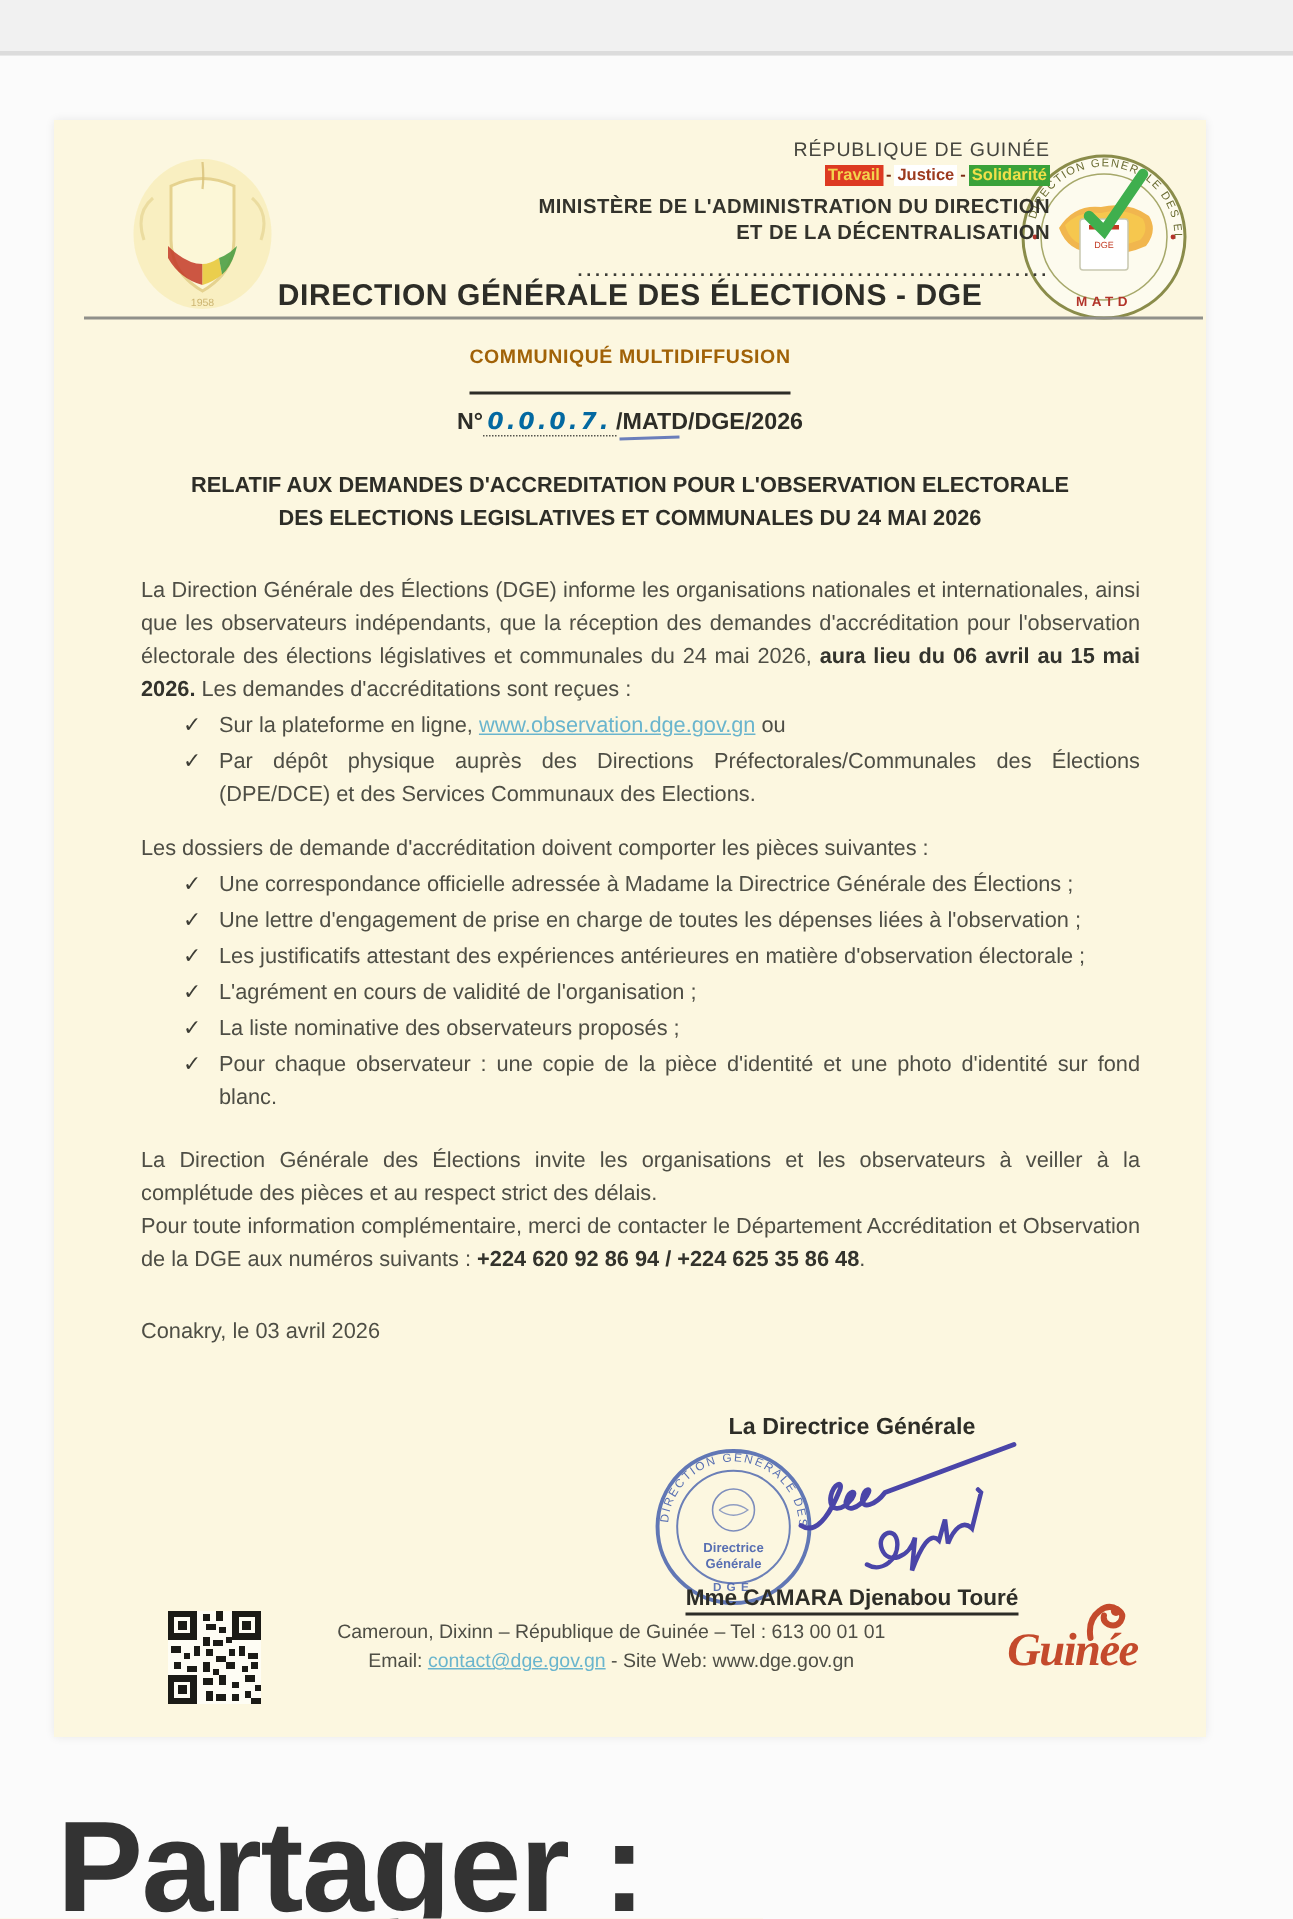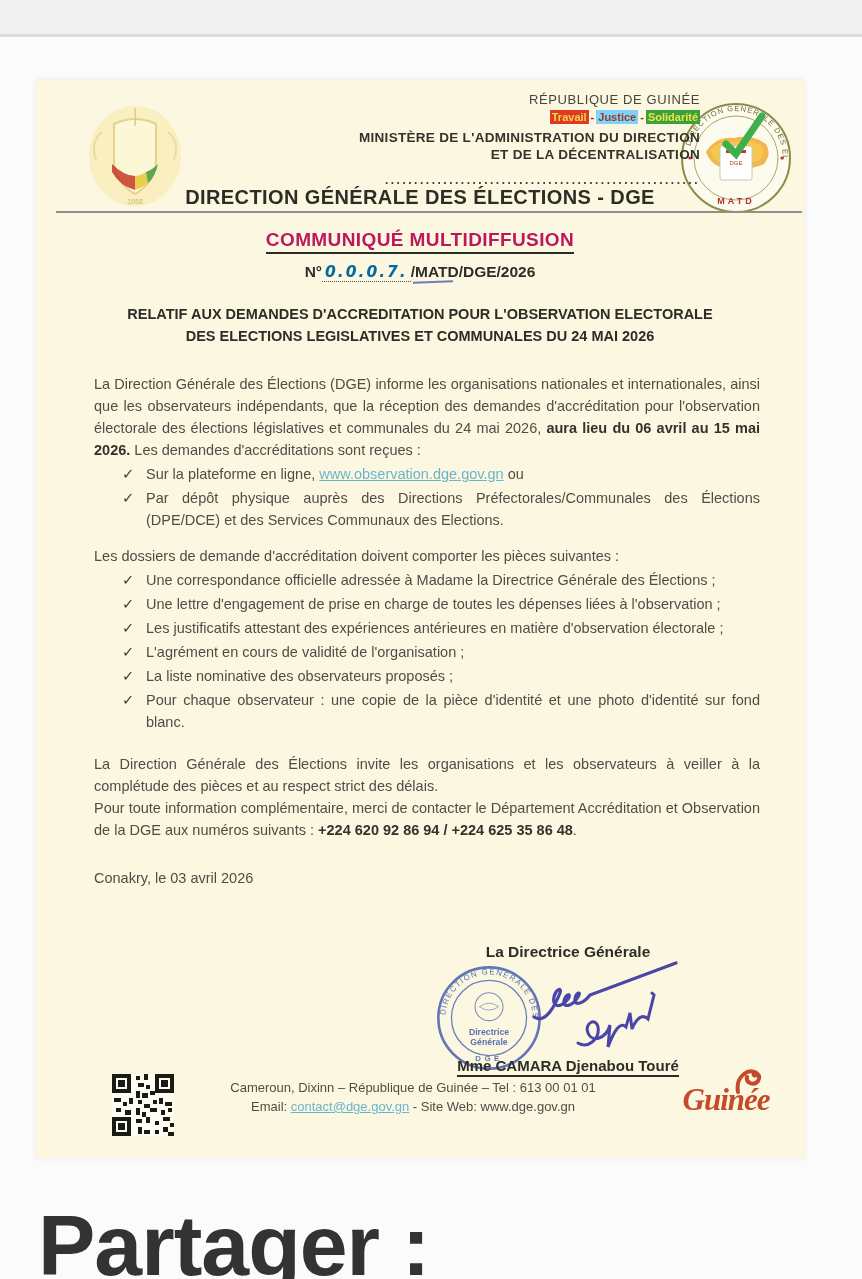--- a/index.html
+++ b/index.html
@@ -17,33 +17,33 @@
     background:#fcf7e0;box-shadow:0 0 6px rgba(0,0,0,0.08);
   }
   .sheet-inner{position:relative;width:100%;height:100%;}
   
   .hdr{position:relative;height:133px;}
   .hdr-center{position:absolute;left:104px;right:104px;top:12px;text-align:right;}
   .republic{font-size:13px;color:#45453e;letter-spacing:.6px;}
   .motto{display:inline-block;margin-top:2px;font-size:11px;font-weight:bold;line-height:14px;}
   .motto span{padding:1px 2px;}
   .motto .m-red{background:#dd3a22;color:#f3d44d;}
-  .motto .m-yel{background:#7dd3fc;color:#9c3a1e;}
+  .motto .m-yel{background:#ffffff;color:#9c3a1e;}
   .motto .m-grn{background:#3aa23a;color:#f0e04a;}
   .ministry{font-size:13.5px;font-weight:bold;color:#33332c;margin-top:4px;line-height:17px;letter-spacing:.3px;}
   .dots-row{margin-top:10px;font-size:12px;font-weight:bold;color:#3c3c36;letter-spacing:2.5px;white-space:nowrap;overflow:hidden;}
   .direction{margin-top:4px;font-size:20px;font-weight:bold;color:#2d2d27;letter-spacing:.4px;}
   .rule{position:absolute;left:20px;right:2px;top:131px;border-top:2px solid #90908a;}
   .emblem-left{position:absolute;left:40px;top:22px;}
   .seal-right{position:absolute;right:8px;top:20px;}
   
   .communique{ text-align:center;margin-top:16px;}
   .communique span{
-    display:inline-block;font-size:19px;font-weight:bold;color:#be185d;
-    letter-spacing:.4px;border-bottom:2.5px solid #2d2d27;padding-bottom:1px;}
+    display:inline-block;font-size:13px;font-weight:bold;color:#a16207;
+    letter-spacing:.4px;border-bottom:2.5px solid #2d2d27;padding-bottom:16px;}
   .refline{text-align:center;margin-top:9px;font-size:15.5px;font-weight:bold;color:#2d2d27;}
   .refline .hand{
     font-family:"DejaVu Sans",sans-serif;font-style:italic;color:#0369a1;
     letter-spacing:2px;border-bottom:1.5px dotted #55554d;padding:0 3px;}
   .refline .matd{position:relative;}
   .refline .matd i{position:absolute;left:2px;right:10px;bottom:-3px;border-bottom:2px solid rgba(58,85,175,.75);transform:rotate(-2deg);font-size:0;}
   .subject{width:600px;margin:22px auto 0;text-align:center;font-size:14.5px;font-weight:bold;color:#2d2d27;line-height:22px;}
   
   .bodytxt{padding:26px 44px 0 58px;font-size:14.5px;line-height:22px;color:#4e4e45;}
   .bodytxt p{margin:0;text-align:justify;}
@@ -56,21 +56,21 @@
   .gap20{margin-top:20px !important;}
   .dateline{text-align:right;padding-right:100px;margin-top:26px !important;}
   
   .sigblock{position:absolute;top:863px;right:66px;width:340px;text-align:center;}
   .sigtitle{font-size:15.5px;font-weight:bold;color:#2d2d27;}
   .sigart{position:relative;height:96px;}
   .stamp{position:absolute;left:28px;top:2px;opacity:.9;}
   .autograph{position:absolute;left:128px;top:-6px;}
   .signame{position:relative;font-size:15px;font-weight:bold;color:#2d2d27;border-bottom:2px solid #2d2d27;display:inline-block;padding-bottom:1px;}
   
-  .footr{position:absolute;left:0;right:4px;top:992px;height:70px;}
+  .footr{position:absolute;left:0;right:15px;top:992px;height:70px;}
   .qr{position:absolute;left:76px;top:2px;}
   .foot-center{position:absolute;left:160px;right:170px;top:6px;text-align:center;font-size:13px;line-height:19px;color:#4e4e45;}
   .brand{position:absolute;right:14px;top:10px;width:120px;text-align:center;}
   .brand .brand-word{font-family:"Liberation Serif",serif;font-style:italic;font-weight:bold;font-size:31px;color:#c44a2c;letter-spacing:-1px;}
   .brand svg{position:absolute;left:62px;top:-16px;}
   
   .share{
     position:absolute;left:38px;top:1196px;font-size:86px;font-weight:bold;
     color:#333;letter-spacing:-1px;white-space:nowrap;
   }

